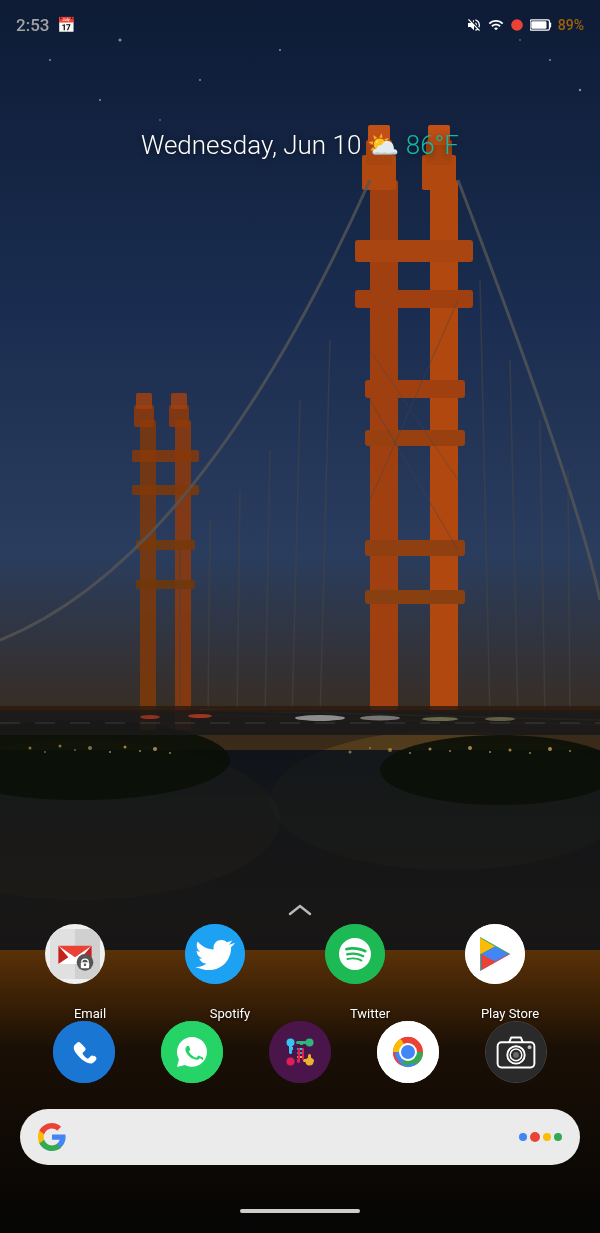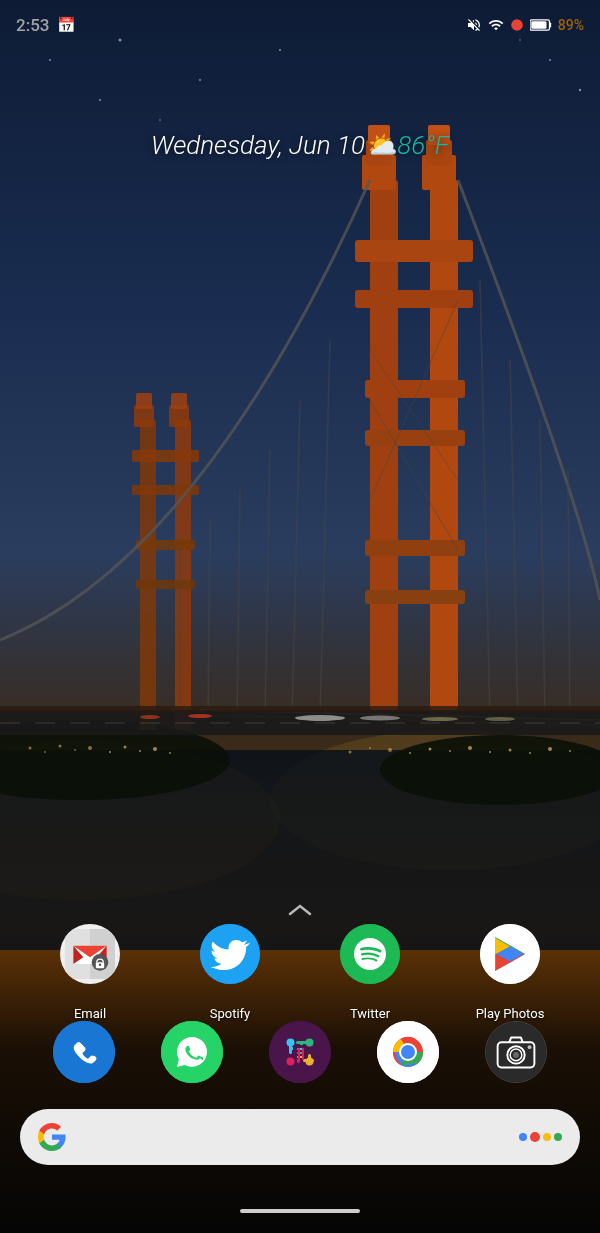--- a/index.html
+++ b/index.html
@@ -78,21 +78,21 @@
     #date-text {
       color: white;
       font-size: 26px;
       font-weight: 300;
       text-shadow: 0 1px 4px rgba(0,0,0,0.5);
     }
 
     #weather-display {
       display: inline-flex;
       align-items: center;
-      font-style: italic;
+      gap: 6px;
     }
 
     
     #app-grid {
       position: absolute;
       bottom: 200px;
       left: 0;
       right: 0;
       padding: 0 20px;
       z-index: 100;
@@ -101,21 +101,20 @@
     .app-row {
       display: flex;
       justify-content: space-around;
       align-items: flex-start;
       margin-bottom: 12px;
     }
 
     .app-item {
       display: flex;
       flex-direction: column;
-      align-items: center;
       gap: 22px;
       width: 90px;
       cursor: pointer;
     }
 
     .app-icon {
       width: 60px;
       height: 60px;
       border-radius: 30px;
       display: flex;
@@ -519,21 +518,21 @@
           <path d="M15 13 L45 30 L30 30 Z" fill="#4CAF50"></path>
           <path d="M30 30 L45 30 L15 47 Z" fill="#EA4335"></path>
           <path d="M15 13 L30 30 L15 30 Z" fill="#FBBC05"></path>
 
           <path d="M16 14.5 L43.5 30 L16 32 Z" fill="#34A853"></path>
           <path d="M16 30 L43.5 30 L16 45.5 Z" fill="#EA4335"></path>
           <path d="M16 14.5 L30 22.5 L16 30 Z" fill="#FBBC05"></path>
           <path d="M30 22.5 L43.5 30 L30 37.5 L16 30 Z" fill="#4285F4"></path>
         </svg>
       </div>
-      <span class="app-label">Play Photos</span>
+      <span class="app-label">Play Store</span>
     </div>
 
   </div>
 </div>
 
 <div id="dock-arrow">
   <svg width="40" height="16" viewBox="0 0 40 16">
     <path d="M10 12 L20 4 L30 12" stroke="rgba(255,255,255,0.7)" stroke-width="2.5" fill="none" stroke-linecap="round"></path>
   </svg>
 </div>

